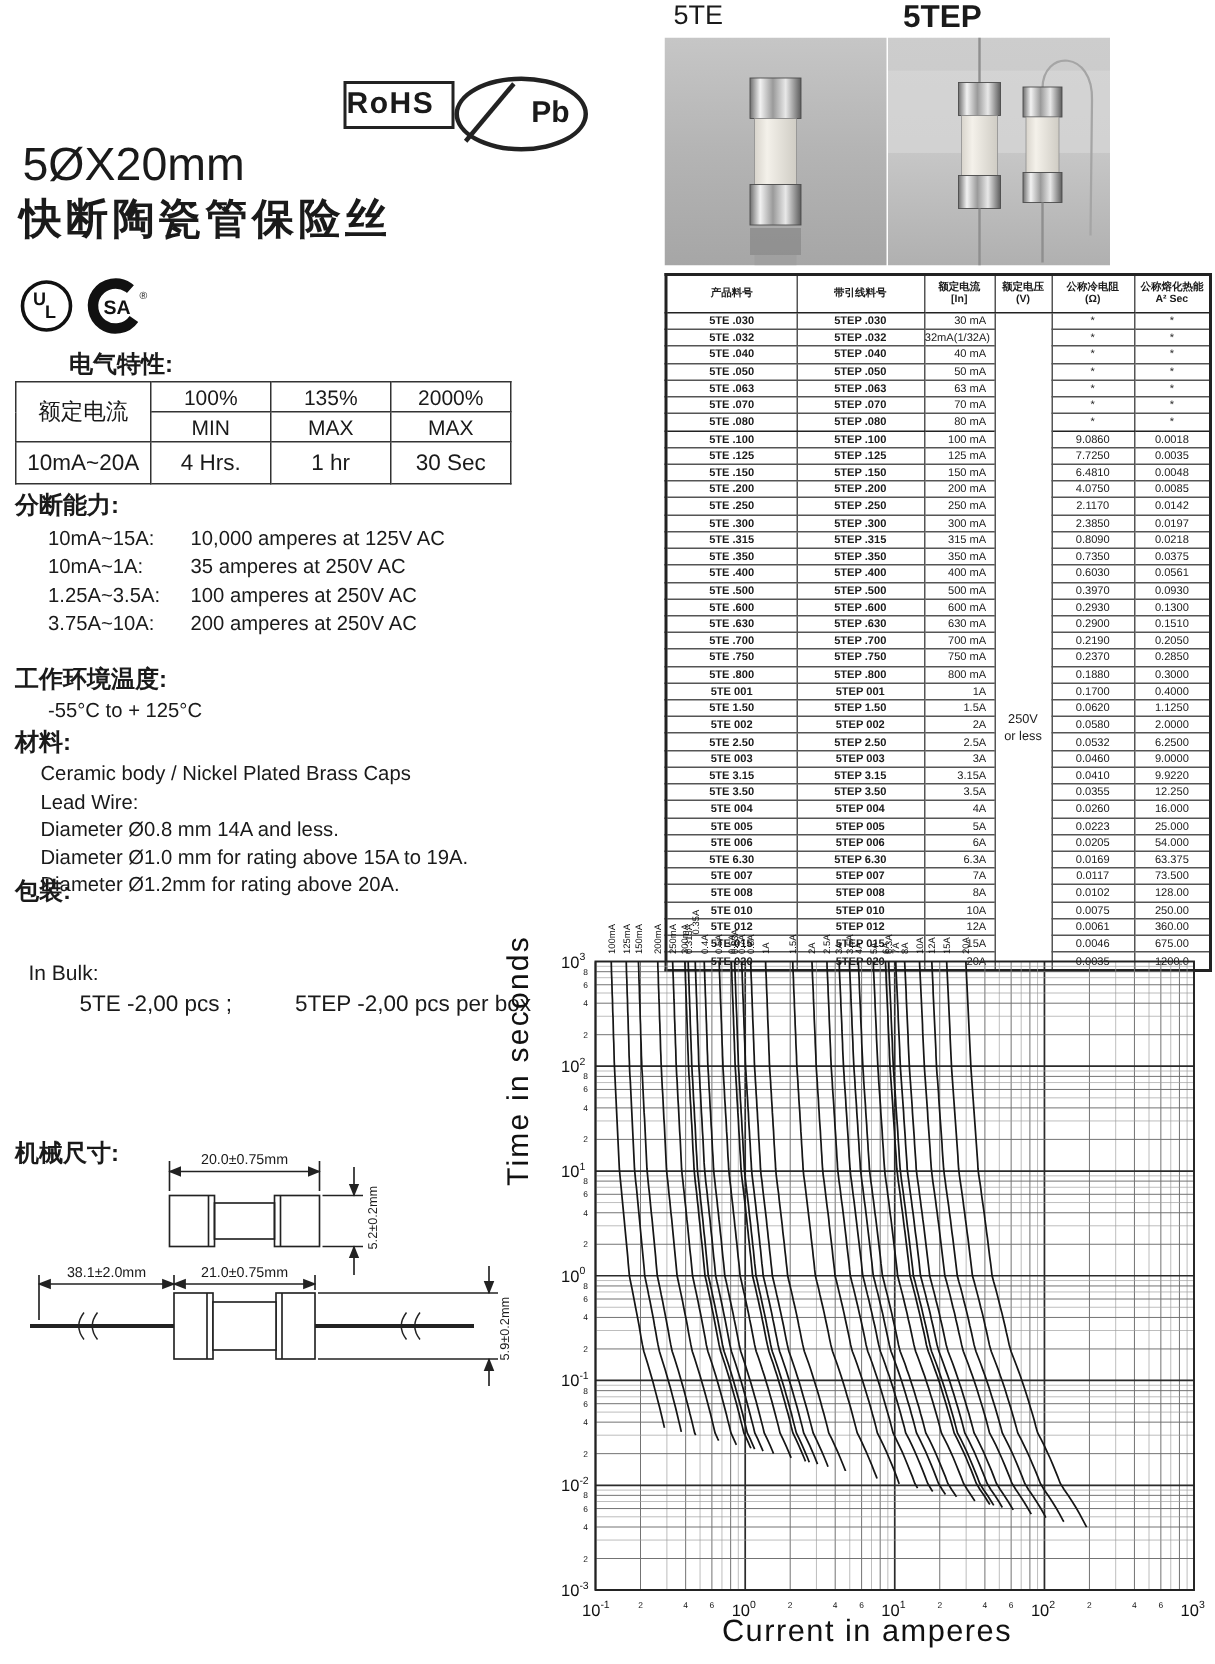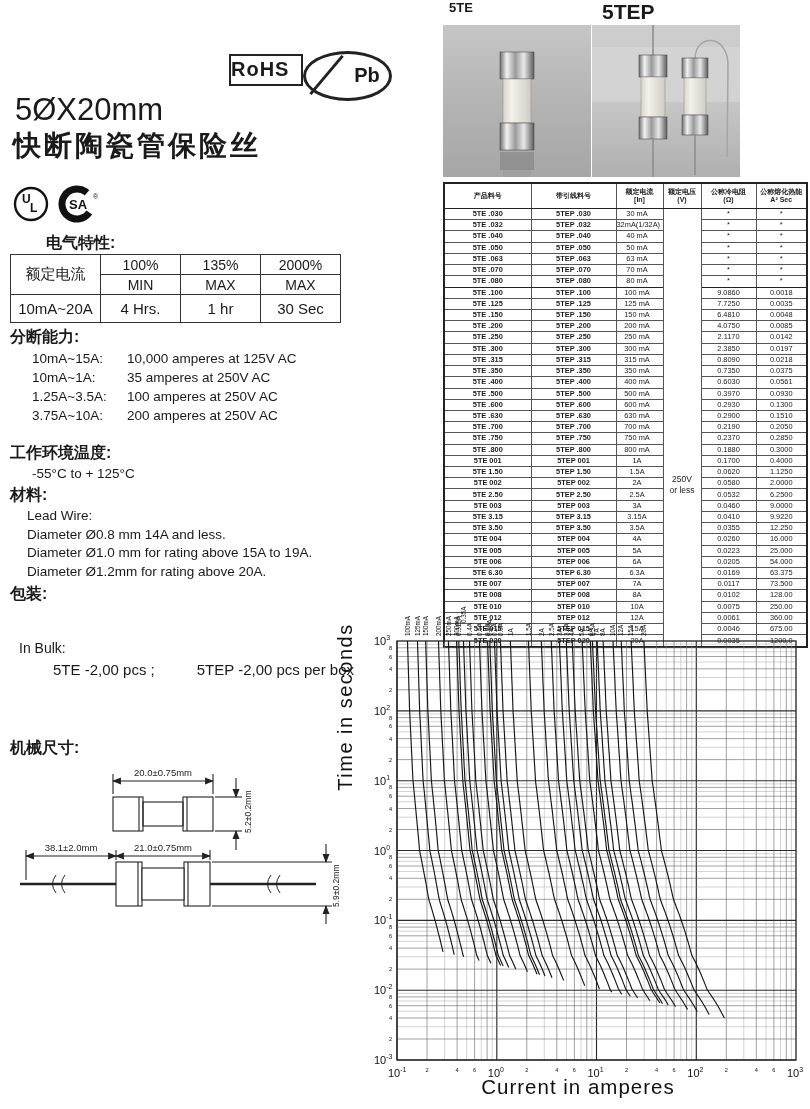--- a/index.html
+++ b/index.html
@@ -16,48 +16,48 @@
 
   .size-title{position:absolute;left:15px;top:92px;font-size:31px;}
   .product-title{position:absolute;left:13px;top:127px;font-size:28px;font-weight:bold;letter-spacing:3px;}
 
   .sec-heading{position:absolute;font-size:16px;font-weight:bold;}
   .h-elec{left:10px;top:233px;padding-left:36px;}
   .h-break{left:10px;top:327px;}
   .h-temp{left:10px;top:443px;}
   .h-mat{left:10px;top:485px;}
   .h-pack{left:10px;top:584px;}
-  .h-mech{left:10px;top:738px;text-align:right;}
+  .h-mech{left:10px;top:759px;text-align:right;}
 
   .elec-table{position:absolute;left:10px;top:254px;width:330px;border-collapse:collapse;
       text-align:center;font-size:14px;table-layout:fixed;}
   .elec-table td{border:1.5px solid #333;padding:0;height:19px;}
   .elec-table .rated{font-size:15px;}
   .elec-table .lastrow td{height:27px;font-size:15px;}
 
   .break-list{position:absolute;left:32px;top:349px;font-size:13.5px;line-height:19px;white-space:nowrap;}
   .brk-range{display:inline-block;width:95px;}
 
   .temp-value{position:absolute;left:32px;top:466px;font-size:13.5px;}
   .mat-lines{position:absolute;left:27px;top:507px;font-size:13.5px;line-height:18.5px;white-space:nowrap;}
 
   .bulk-label{position:absolute;left:19px;top:640px;font-size:14px;}
   .bulk-line{position:absolute;left:53px;top:661px;font-size:15px;white-space:nowrap;}
   .bulk-line .gap{display:inline-block;width:42px;}
 
-  .photo-label-l{position:absolute;left:449px;top:0px;font-size:13px;font-weight:bold;}
+  .photo-label-l{position:absolute;left:449px;top:0px;font-size:18px;font-weight:normal;}
   .photo-label-r{position:absolute;left:602px;top:0px;font-size:21px;font-weight:bold;}
   .photos-svg{position:absolute;left:443px;top:25px;}
 
   .parts-table{position:absolute;left:443px;top:182px;width:363px;height:466px;border-collapse:collapse;
       table-layout:fixed;text-align:center;font-size:7.4px;border:2px solid #222;}
   .parts-table th,.parts-table td{border:1px solid #555;padding:0;line-height:1.1;}
   .parts-table thead th{font-size:7px;font-weight:bold;height:24px;border-bottom:1.6px solid #222;}
   .parts-table td.pn{font-weight:bold;}
-  .parts-table td.cur{padding-right:5px;}
+  .parts-table td.cur{text-align:right;padding-right:5px;}
   .parts-table td.vcell{font-size:8.5px;vertical-align:middle;padding-top:115px;line-height:1.3;}
   .parts-table tr.sep td{border-bottom:1.6px solid #222;}
 
   .mech-svg{position:absolute;left:8px;top:756px;}
   .tc-chart{position:absolute;left:330px;top:585px;}
 </style>
 </head>
 <body>
 
 <div class="page">
@@ -117,20 +117,21 @@
       <div><span class="brk-range">10mA~1A:</span><span>35 amperes at 250V AC</span></div>
       <div><span class="brk-range">1.25A~3.5A:</span><span>100 amperes at 250V AC</span></div>
       <div><span class="brk-range">3.75A~10A:</span><span>200 amperes at 250V AC</span></div>
     </div>
 
   <div class="sec-heading h-temp">工作环境温度:</div>
   <div class="temp-value">-55°C to + 125°C</div>
 
   <div class="sec-heading h-mat">材料:</div>
   <div class="mat-lines" id="mat-lines">
+      <div>Ceramic body / Nickel Plated Brass Caps</div>
       <div>Lead Wire:</div>
       <div>Diameter Ø0.8 mm 14A and less.</div>
       <div>Diameter Ø1.0 mm for rating above 15A to 19A.</div>
       <div>Diameter Ø1.2mm for rating above 20A.</div>
     </div>
 
   <div class="sec-heading h-pack">包装:</div>
   <div class="bulk-label">In Bulk:</div>
   <div class="bulk-line">
     <span>5TE -2,00 pcs ;</span><span class="gap"></span><span>5TEP -2,00 pcs per box</span>

